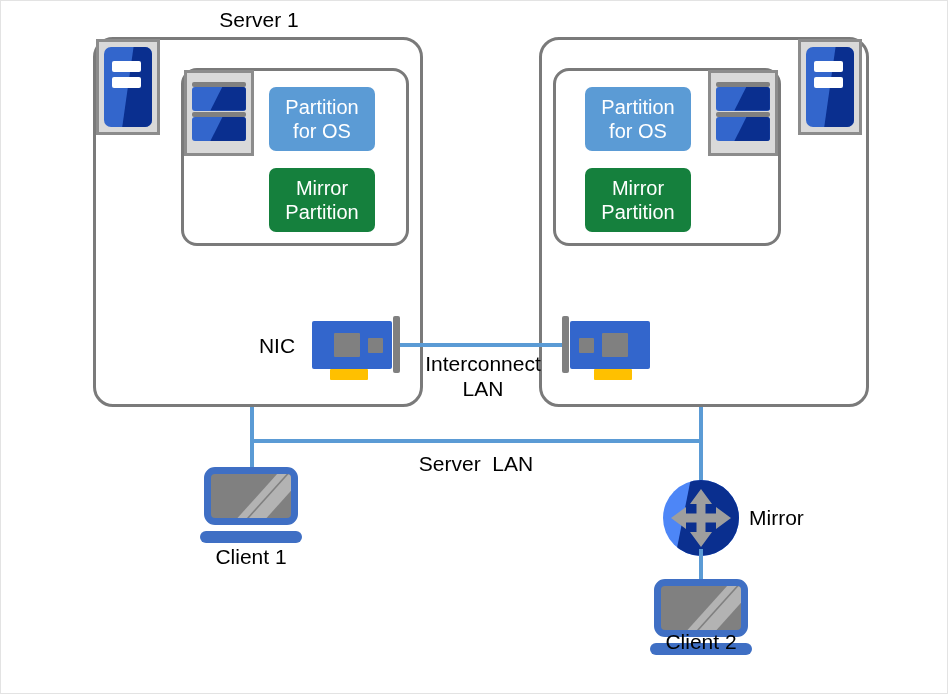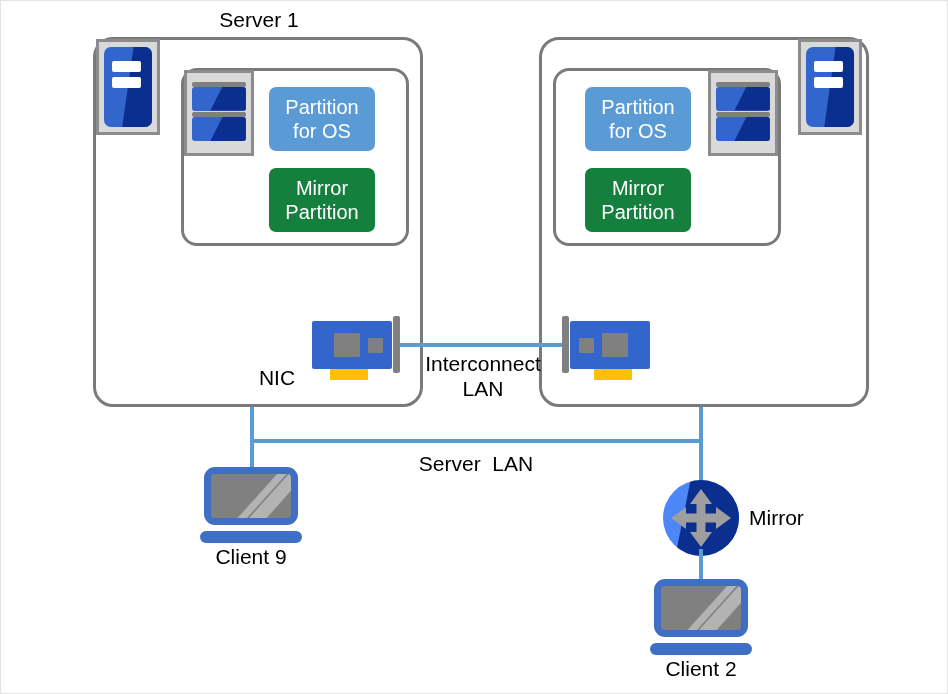--- a/index.html
+++ b/index.html
@@ -265,21 +265,21 @@
 
   <div class="partition os" style="left:584px; top:86px; width:106px; height:64px;">Partition
 for OS</div>
   <div class="partition mirror" style="left:584px; top:167px; width:106px; height:64px;">Mirror
 Partition</div>
 
   <div class="line-blue" style="left:396px; top:342px; width:172px; height:4px;"></div>
   <div class="label two-line" style="left:402px; top:350px; width:160px;">Interconnect
 LAN</div>
 
-  <div class="label" style="left:246px; top:332px; width:60px;margin-top:32px;">NIC</div>
+  <div class="label" style="left:246px; top:332px; width:60px;">NIC</div>
   <div class="nic" style="left:311px; top:320px; width:80px; height:48px;">
     <div class="card"></div>
     <div class="chip" style="left:22px; top:12px; width:26px; height:24px;"></div>
     <div class="chip" style="left:56px; top:17px; width:15px; height:15px;"></div>
     <div class="bracket" style="right:-8px;"></div>
     <div class="tab" style="left:18px; width:38px;"></div>
   </div>
 
   <div class="nic" style="left:569px; top:320px; width:80px; height:48px;">
     <div class="card"></div>
@@ -298,21 +298,21 @@
   <div class="line-blue" style="left:249px; top:438px; width:4px; height:32px;"></div>
   <div class="label" style="left:390px; top:450px; width:170px;">Server  LAN</div>
 
   <div class="client" style="left:203px; top:466px; width:94px; height:76px;">
     <div class="screen">
       <div class="glare1"></div>
       <div class="glare2"></div>
     </div>
     <div class="base"></div>
   </div>
-  <div class="label" style="left:200px; top:543px; width:100px;">Client 9</div>
+  <div class="label" style="left:200px; top:543px; width:100px;">Client 1</div>
 
   <div class="router" style="left:661px; top:478px; width:78px; height:78px;">
     <svg width="78" height="78" viewBox="0 0 78 78">
       <defs>
         <clipPath id="rclip">
             <circle cx="39" cy="39" r="38"></circle>
           </clipPath>
       </defs>
       <g clip-path="url(#rclip)">
         <rect x="0" y="0" width="78" height="78" fill="#4d86f7"></rect>
@@ -334,15 +334,15 @@
 
   <div class="line-blue" style="left:698px; top:548px; width:4px; height:36px;"></div>
 
   <div class="client" style="left:653px; top:578px; width:94px; height:76px;">
     <div class="screen">
       <div class="glare1"></div>
       <div class="glare2"></div>
     </div>
     <div class="base"></div>
   </div>
-  <div class="label" style="left:650px; top:655px; width:100px;">Client 2</div>
+  <div class="label" style="left:650px; top:628px; width:100px;">Client 2</div>
 
 </div>
 
 </body></html>

